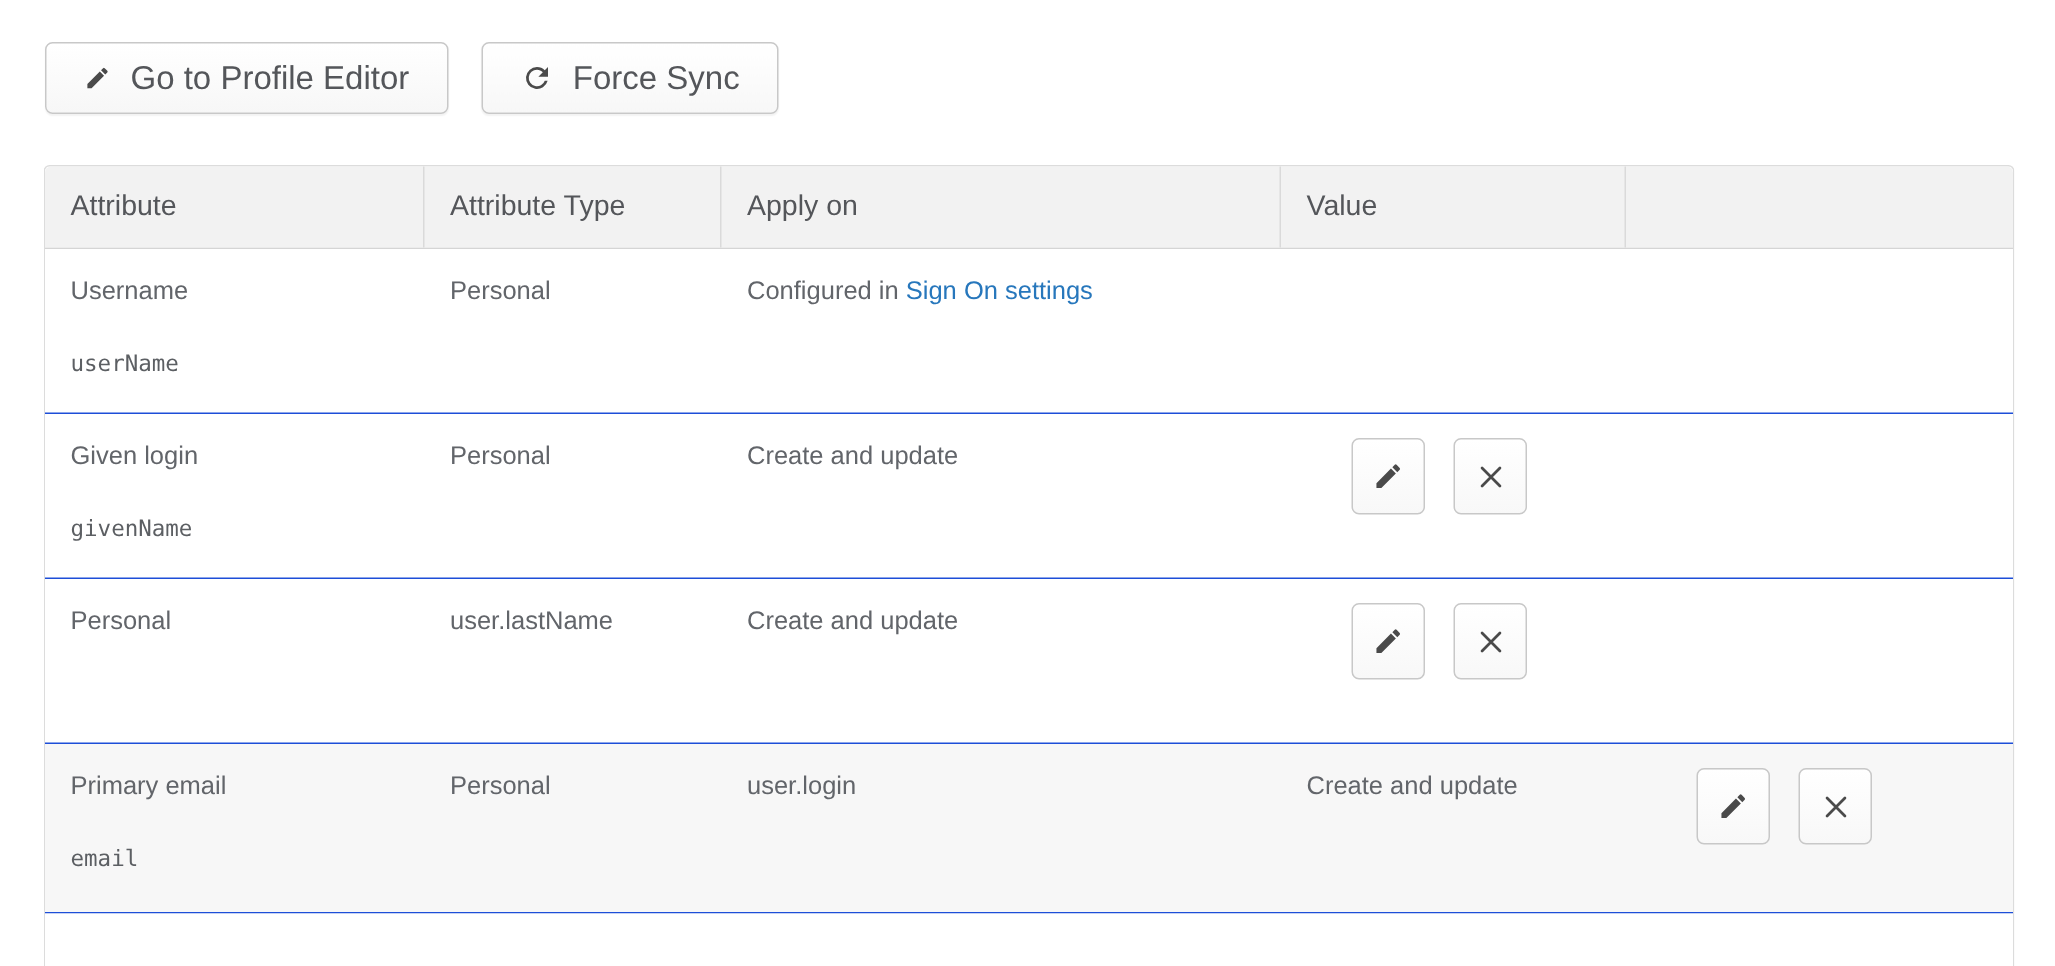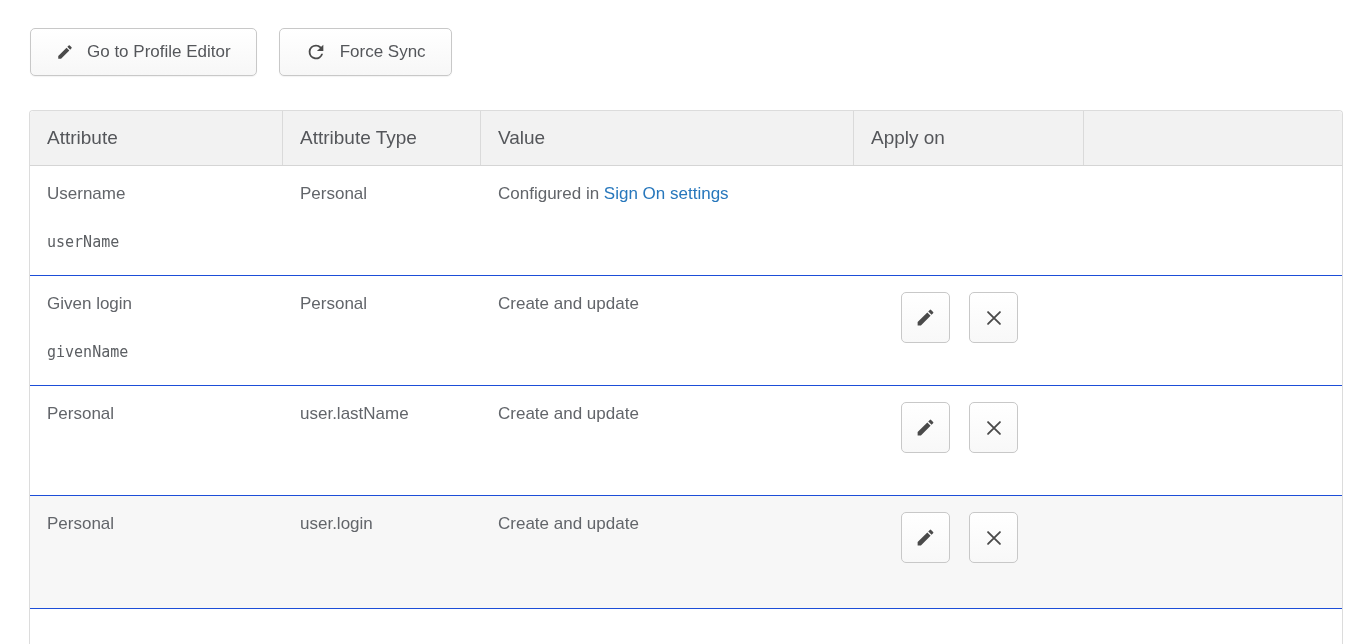--- a/index.html
+++ b/index.html
@@ -19,21 +19,21 @@
     display: flex; gap: 22px;
   }
   .btn {
     height: 48px;
     display: inline-flex; align-items: center; gap: 13px;
     padding: 0 25px;
     background: linear-gradient(#ffffff, #f7f7f7);
     border: 1px solid #c8c8c8;
     border-radius: 5px;
     font-family: "Liberation Sans", sans-serif;
-    font-size: 17px;
+    font-size: 22px;
     color: #54565a;
     cursor: pointer;
     box-shadow: 0 1px 1px rgba(0,0,0,0.05);
   }
   .btn svg { flex: 0 0 auto; }
 
   
   .table-wrap {
     position: absolute; top: 110px; left: 29px;
     width: 1314px;
@@ -119,22 +119,22 @@
     </span>
     <span>Force Sync</span>
   </button>
 </div>
 
 <div class="table-wrap">
 
   <div class="thead">
     <div class="th">Attribute</div>
     <div class="th">Attribute Type</div>
+    <div class="th">Apply on</div>
     <div class="th">Value</div>
-    <div class="th">Apply on</div>
     <div class="th"></div>
   </div>
 
   <div>
   <div class="row">
     <div class="cell">
       <div>Username</div>
       <div class="sub">userName</div>
     </div>
     <div class="cell">
@@ -201,20 +201,24 @@
           <svg width="22" height="22" viewBox="0 0 24 24" fill="none" stroke="#4a4a4a" stroke-width="2" stroke-linecap="round">
             <path d="M5.5 5.5l13 13M18.5 5.5l-13 13"></path>
           </svg>
         </span>
       </button>
     </div>
   </div>
 
   <div class="row row-highlight">
     <div class="cell">
+      <div>Primary email</div>
+      <div class="sub">email</div>
+    </div>
+    <div class="cell">
       <span>Personal</span>
     </div>
     <div class="cell">
       <span>user.login</span>
     </div>
     <div class="cell">
       <span>Create and update</span>
     </div>
     <div class="actions">
       <button class="icon-btn">

